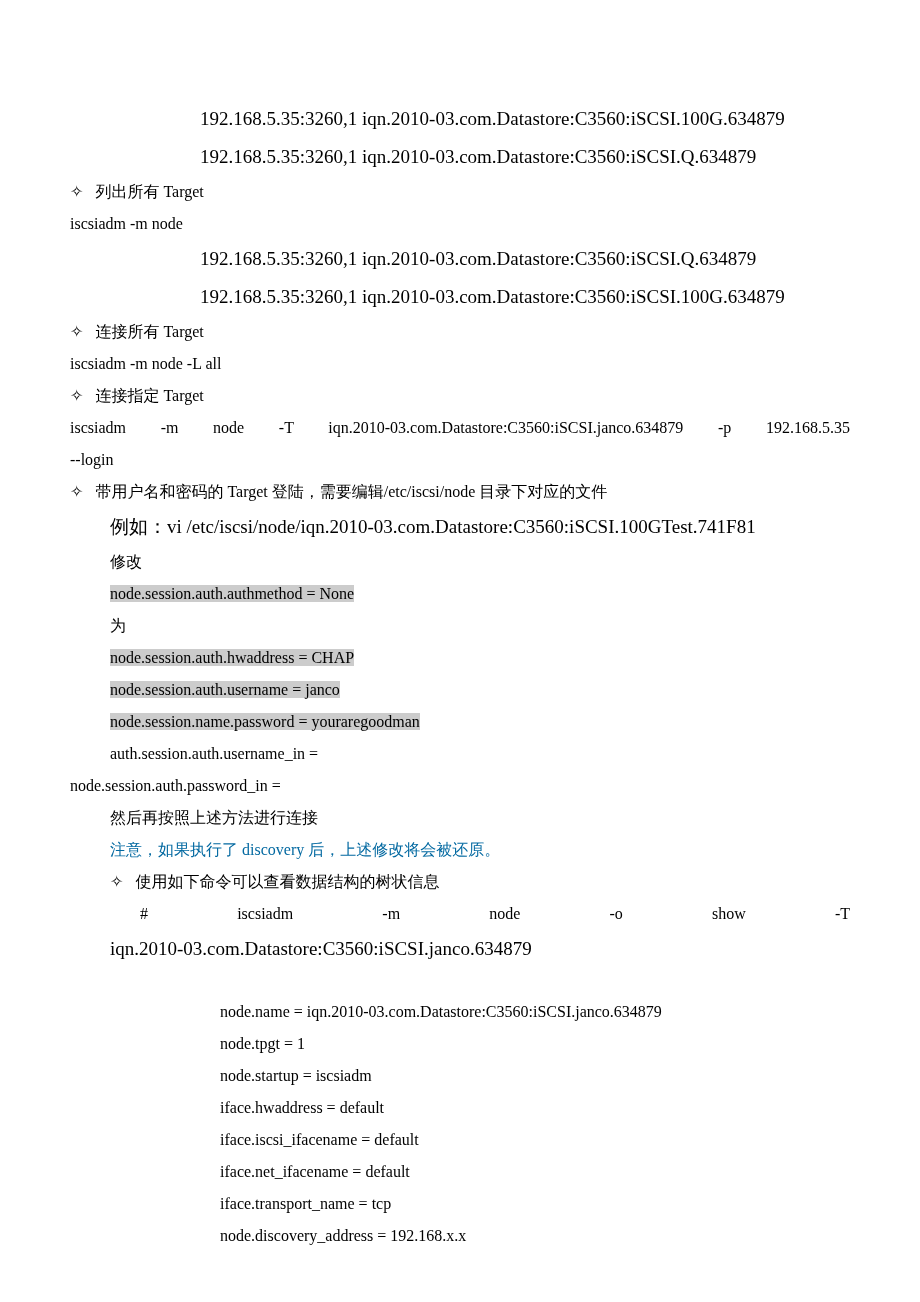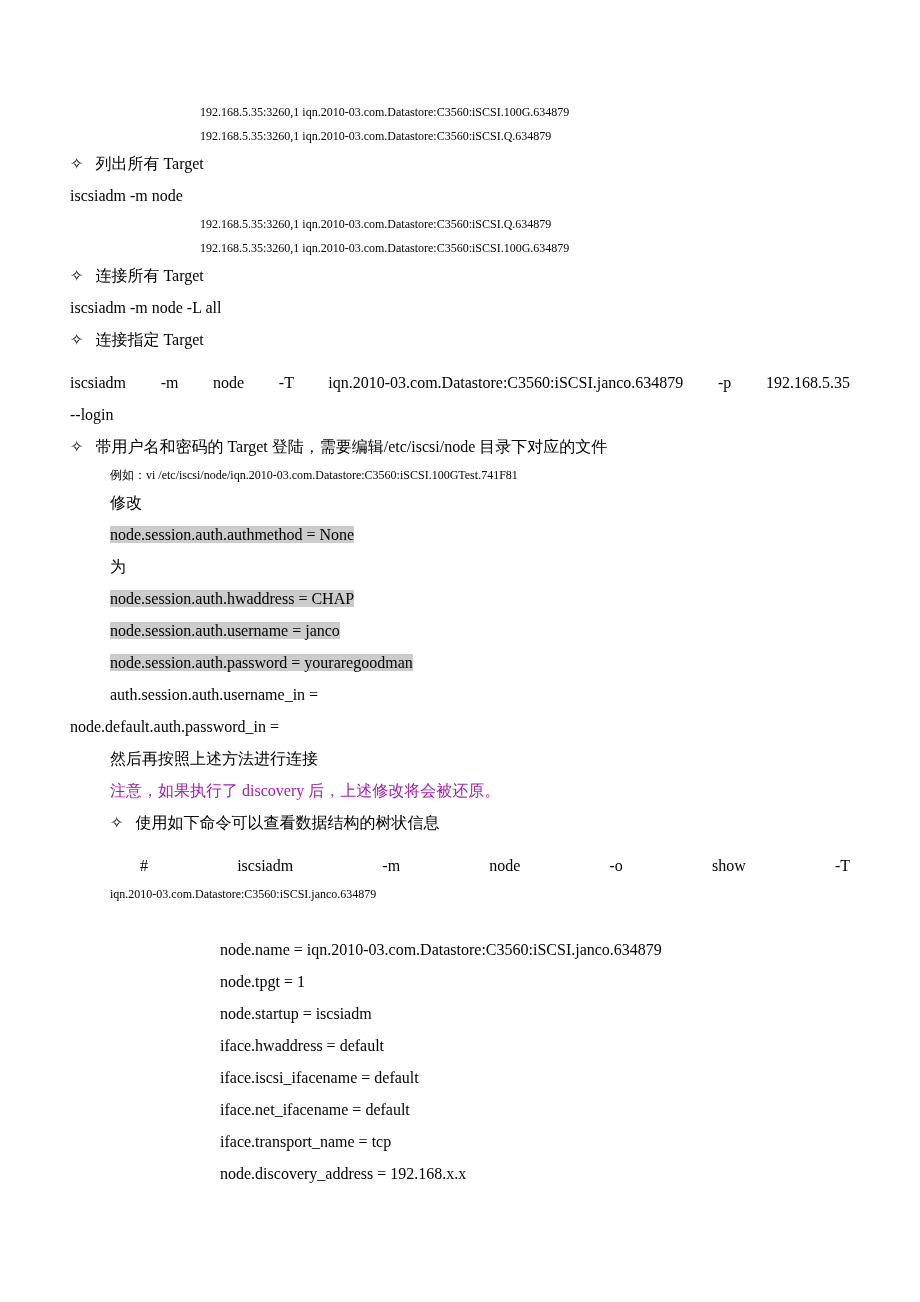--- a/index.html
+++ b/index.html
@@ -16,27 +16,26 @@
   .indent-2 { padding-left: 130px; }
   .indent-3 { padding-left: 40px; }
   .indent-4 { padding-left: 70px; }
   .indent-5 { padding-left: 150px; }
   .diamond::before {
     content: "✧";
     margin-right: 12px;
     color: #000;
   }
   .hl { background: #cccccc; }
-  .red { color: #a21caf; }
+  .red { color: #0369a1; }
   .justify {
     text-align: justify;
     text-align-last: justify;
-    margin-top: 11px;
   }
-  .sm { font-size: 12px; }
+  .sm { font-size: 19px; }
 </style>
 </head>
 <body>
 
 <div class="line indent-2 sm">192.168.5.35:3260,1 iqn.2010-03.com.Datastore:C3560:iSCSI.100G.634879</div>
 <div class="line indent-2 sm">192.168.5.35:3260,1 iqn.2010-03.com.Datastore:C3560:iSCSI.Q.634879</div>
 <div class="line diamond"><span>列出所有 Target</span></div>
 <div class="line">iscsiadm -m node</div>
 <div class="line indent-2 sm">192.168.5.35:3260,1 iqn.2010-03.com.Datastore:C3560:iSCSI.Q.634879</div>
 <div class="line indent-2 sm">192.168.5.35:3260,1 iqn.2010-03.com.Datastore:C3560:iSCSI.100G.634879</div>
@@ -45,23 +44,23 @@
 <div class="line diamond"><span>连接指定 Target</span></div>
 <div class="line justify">iscsiadm  -m  node  -T  iqn.2010-03.com.Datastore:C3560:iSCSI.janco.634879  -p  192.168.5.35</div>
 <div class="line">--login</div>
 <div class="line diamond"><span>带用户名和密码的 Target 登陆，需要编辑/etc/iscsi/node 目录下对应的文件</span></div>
 <div class="line indent-3 sm">例如：vi /etc/iscsi/node/iqn.2010-03.com.Datastore:C3560:iSCSI.100GTest.741F81</div>
 <div class="line indent-3">修改</div>
 <div class="line indent-3"><span class="hl">node.session.auth.authmethod = None</span></div>
 <div class="line indent-3">为</div>
 <div class="line indent-3"><span class="hl">node.session.auth.hwaddress = CHAP</span></div>
 <div class="line indent-3"><span class="hl">node.session.auth.username = janco</span></div>
-<div class="line indent-3"><span class="hl">node.session.auth.password = youraregoodman</span></div>
+<div class="line indent-3"><span class="hl">node.session.name.password = youraregoodman</span></div>
 <div class="line indent-3">auth.session.auth.username_in =</div>
-<div class="line">node.default.auth.password_in =</div>
+<div class="line">node.session.auth.password_in =</div>
 <div class="line indent-3">然后再按照上述方法进行连接</div>
 <div class="line indent-3 red">注意，如果执行了 discovery 后，上述修改将会被还原。</div>
 <div class="line indent-3 diamond"><span>使用如下命令可以查看数据结构的树状信息</span></div>
 <div class="line indent-4 justify">
   <span>#</span>
   <span>iscsiadm</span>
   <span>-m</span>
   <span>node</span>
   <span>-o</span>
   <span>show</span>

